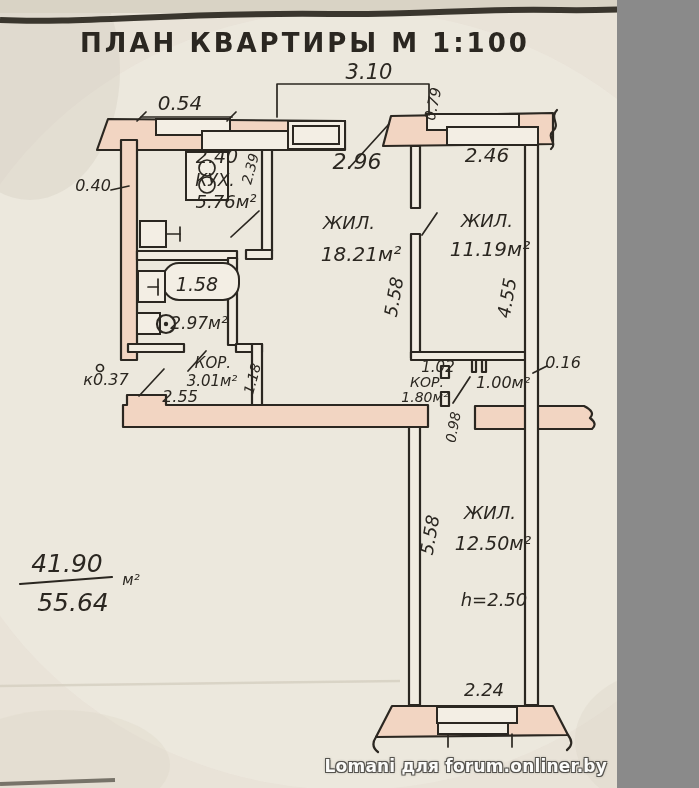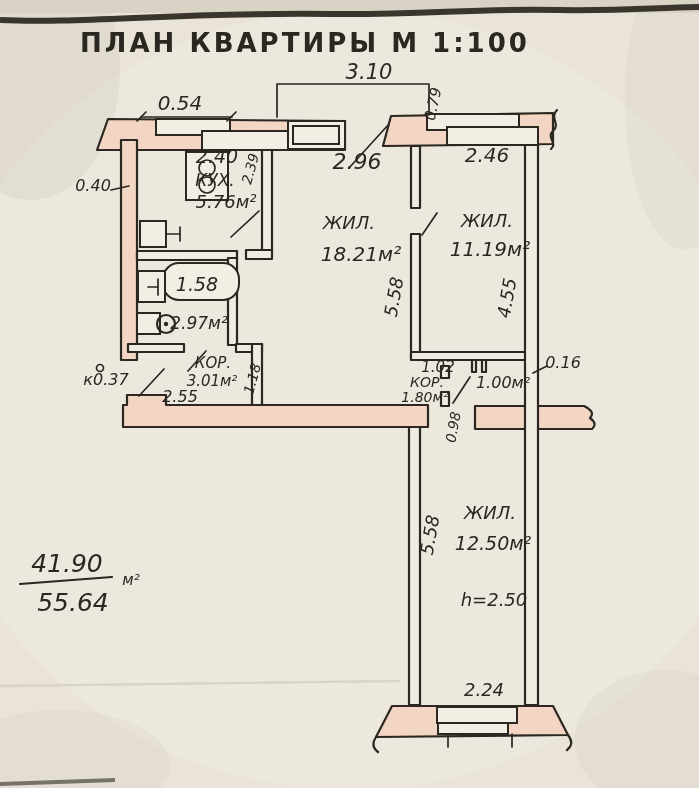--- a/index.html
+++ b/index.html
@@ -2,21 +2,21 @@
 <html style="--paper: #e9e3d8; --paper-light: #f3eee4; --ink: #2b2721; --wall-pink: #f2d5c2; --wm-fill: #fbfbf9; --wm-outline: #55534e;"><head>
 <meta charset="utf-8">
 <style>
   :root{
     --paper:#e9e3d8; --paper-light:#f3eee4; --ink:#2b2721;
     --wall-pink:#f2d5c2; --wall-white:#f1ece1;
     --wm-fill:#fbfbf9; --wm-outline:#55534e;
   }
   html,body{margin:0;padding:0;}
   body{background:#8a8a8a;font-family:"DejaVu Sans",sans-serif;}
-  .stage{position:relative;width:699px;height:788px;overflow:hidden;background:var(--paper);}
+  .stage{position:relative;width:617px;height:788px;overflow:hidden;background:var(--paper);}
   svg{position:absolute;left:0;top:0;}
   .ink{stroke:var(--ink);stroke-width:2.2;fill:none;stroke-linecap:round;stroke-linejoin:round;}
   .thin{stroke-width:1.7;}
   .wallP{fill:var(--wall-pink);stroke:var(--ink);stroke-width:2.2;stroke-linejoin:round;}
   .wallW{fill:var(--wall-white);stroke:var(--ink);stroke-width:2.2;stroke-linejoin:round;}
   .winG{fill:var(--paper-light);stroke:var(--ink);stroke-width:2;}
   .lbl{font-family:"DejaVu Sans",sans-serif;fill:var(--ink);font-style:italic;font-weight:500;}
   .lbl.upright{font-style:normal;}
   .lbl.bold{font-weight:bold;}
   .wm{position:absolute;right:10px;bottom:12px;
@@ -151,13 +151,14 @@
         <text x="490" y="519" font-size="18" text-anchor="middle" class="lbl">ЖИЛ.</text>
         <text x="493" y="550" font-size="19" text-anchor="middle" class="lbl">12.50м²</text>
         <text x="494" y="606" font-size="18" text-anchor="middle" class="lbl">h=2.50</text>
         <text x="484" y="696" font-size="18" text-anchor="middle" class="lbl">2.24</text>
         <text x="67" y="572" font-size="25" text-anchor="middle" class="lbl">41.90</text>
         <text x="73" y="611" font-size="25" text-anchor="middle" class="lbl">55.64</text>
         <text x="131" y="585" font-size="15" text-anchor="middle" class="lbl">м²</text>
       </g>
 </svg>
 
+<div class="wm">Lomani для forum.onliner.by</div>
 </div>
 
 </body></html>

